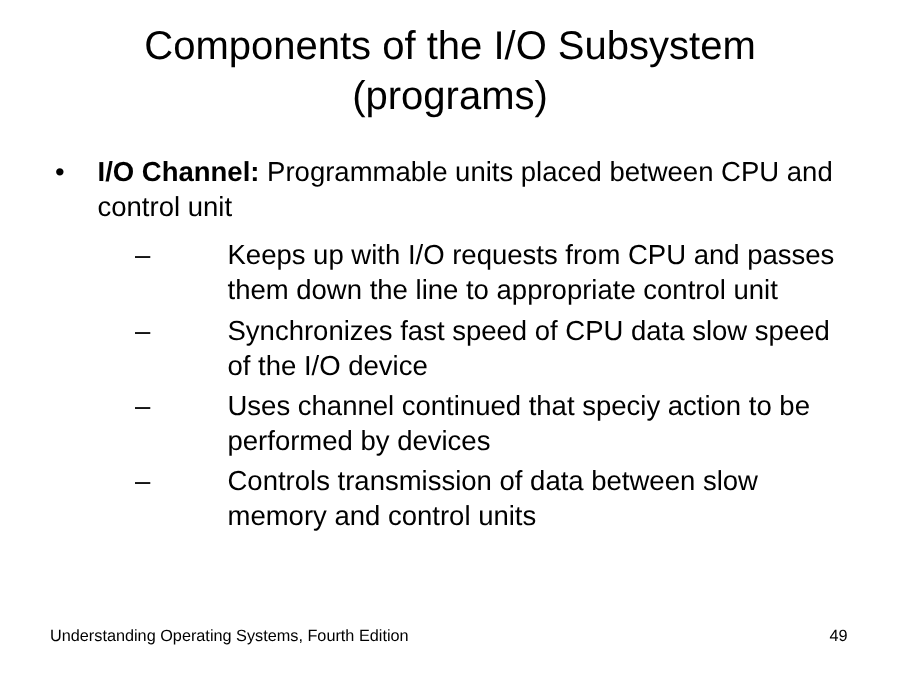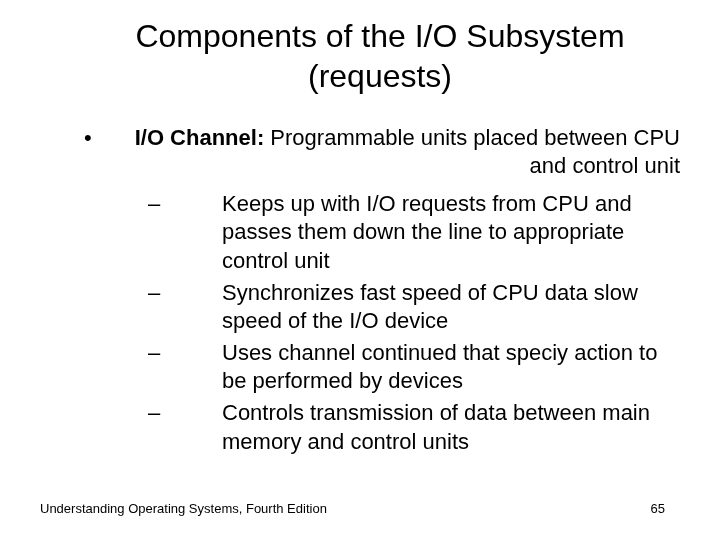--- a/index.html
+++ b/index.html
@@ -11,21 +11,20 @@
     font-family: Arial, Helvetica, sans-serif;
     color: #000;
     position: relative;
     overflow: hidden;
   }
   .slide {
     width: 720px;
     height: 540px;
     position: relative;
     box-sizing: border-box;
-    padding-left: 40px;
   }
   .title {
     text-align: center;
     font-size: 32px;
     line-height: 1.25;
     padding-top: 16px;
     font-weight: normal;
   }
   .content {
     padding: 28px 40px 0 40px;
@@ -35,52 +34,52 @@
   .lvl1 {
     display: flex;
     margin-bottom: 10px;
   }
   .lvl1 .bullet {
     width: 34px;
     flex: 0 0 34px;
     text-align: left;
     padding-left: 4px;
   }
-  .lvl1 .text { flex: 1; text-align: right; }
+  .lvl1 .text { flex: 1; }
   .lvl1 b { font-weight: bold; }
   .lvl2-list {
     padding-left: 68px;
   }
   .lvl2 {
     display: flex;
     margin-bottom: 4px;
   }
   .lvl2 .dash {
     width: 30px;
     flex: 0 0 30px;
   }
   .lvl2 .text { flex: 1; margin-left: 44px; }
   .footer {
     position: absolute;
     bottom: 24px;
     left: 40px;
-    right: 55px;
+    right: 42px;
     font-size: 13px;
     display: flex;
     justify-content: space-between;
   }
 </style>
 </head>
 <body>
 
 <div class="slide">
 
   <div class="title">
     <span>Components of the I/O Subsystem</span><br>
-    <span>(requests)</span>
+    <span>(programs)</span>
   </div>
 
   <div class="content">
     <div class="lvl1">
       <div class="bullet">•</div>
       <div class="text">
         <b>I/O Channel:</b><span> Programmable units placed between CPU and control unit</span>
       </div>
     </div>
 
@@ -92,23 +91,23 @@
       <div class="lvl2">
         <div class="dash">–</div>
         <div class="text">Synchronizes fast speed of CPU data slow speed of the I/O device</div>
       </div>
       <div class="lvl2">
         <div class="dash">–</div>
         <div class="text">Uses channel continued that speciy action to be performed by devices</div>
       </div>
       <div class="lvl2">
         <div class="dash">–</div>
-        <div class="text">Controls transmission of data between main memory and control units</div>
+        <div class="text">Controls transmission of data between slow memory and control units</div>
       </div>
     </div>
   </div>
 
   <div class="footer">
     <span>Understanding Operating Systems, Fourth Edition</span>
-    <span>65</span>
+    <span>49</span>
   </div>
 
 </div>
 
 </body></html>

